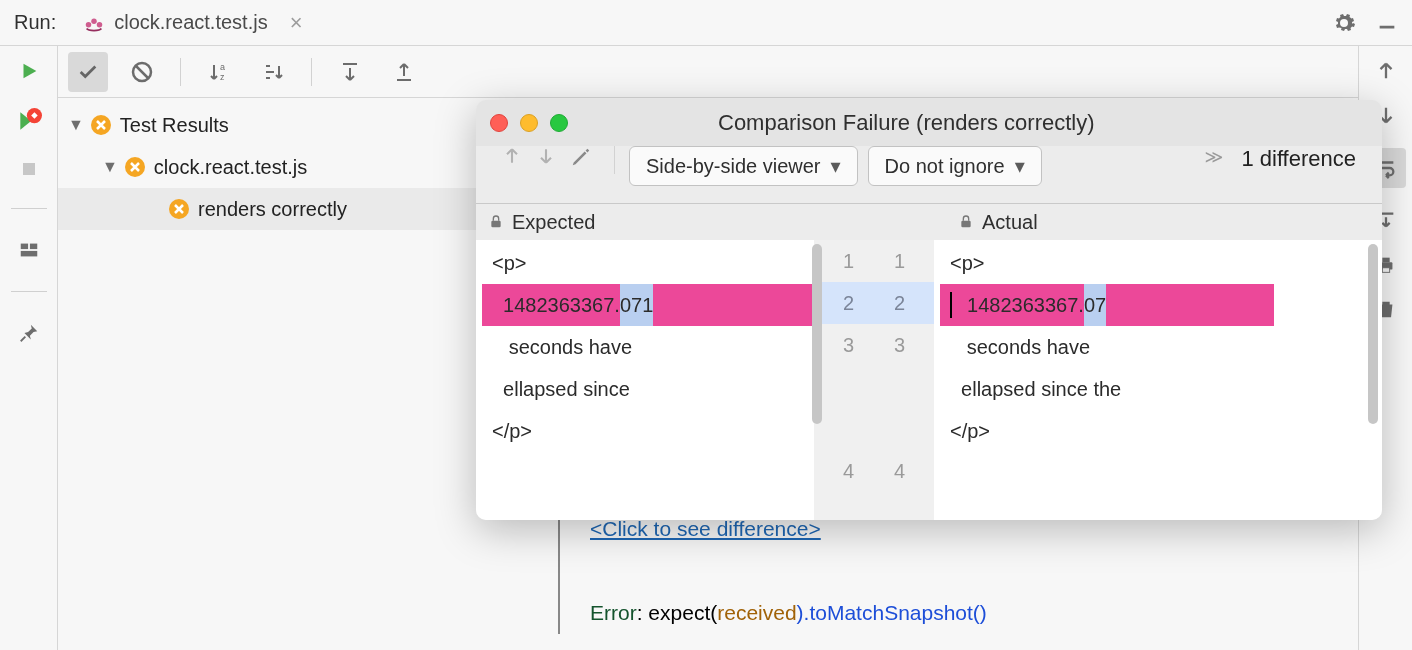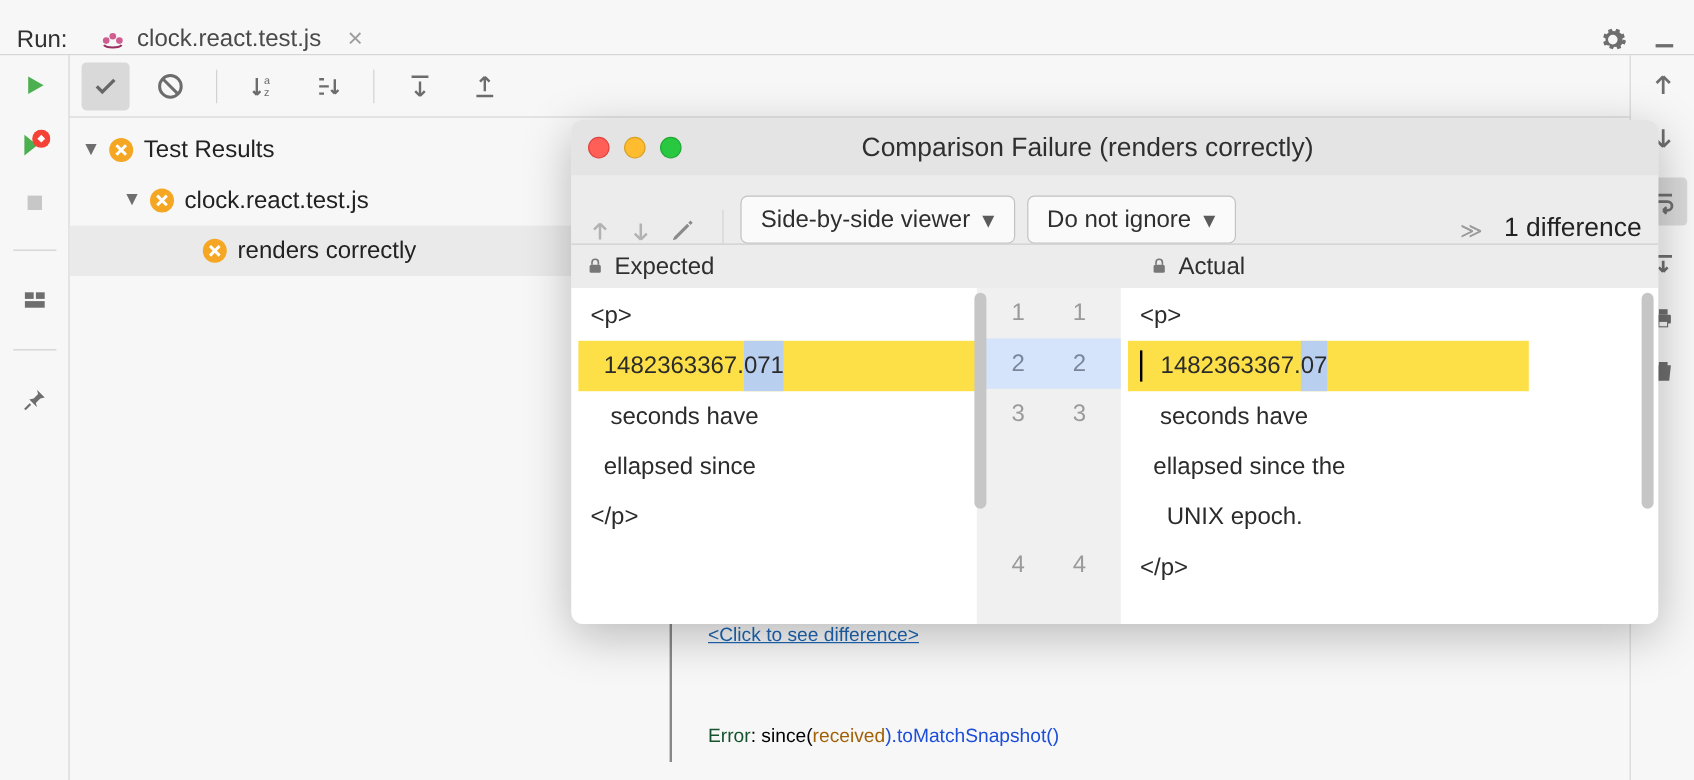--- a/index.html
+++ b/index.html
@@ -1,17 +1,17 @@
 <!DOCTYPE html>
 <html><head>
 <meta charset="utf-8">
 <style>
 *{box-sizing:border-box;margin:0;padding:0;font-family:-apple-system,"Segoe UI",sans-serif}
 html,body{width:1412px;height:650px;background:#f7f7f7;overflow:hidden}
-.row{display:flex;align-items:flex-end}
+.row{display:flex;align-items:center}
 
 
 .header{height:46px;border-bottom:1px solid #d6d6d6;padding:0 14px}
 .run-label{font-size:20px;color:#303030;margin-right:26px}
 .tab{display:flex;align-items:center;gap:8px;font-size:20px;color:#4a4a4a}
 .jest-icon{width:24px;height:24px}
 .close-x{color:#9d9d9d;font-size:22px;margin-left:14px}
 .spacer{flex:1}
 .gear-icon,.min-icon{color:#6e6e6e;margin-left:20px}
 
@@ -28,61 +28,61 @@
 .tb-sep{width:1px;height:28px;background:#d2d2d2;margin:0 4px}
 
 
 .tree{padding-top:6px}
 .tree-row{display:flex;align-items:center;height:42px;font-size:20px;color:#222}
 .tree-row.selected{background:#eaeaea}
 .tree-caret{color:#6e6e6e;margin-right:6px;font-size:16px}
 .tree-icon{margin-right:8px}
 
 
-.console{position:absolute;left:500px;top:420px;border-left:2px solid #888;padding-left:30px;font-family:Menlo,Consolas,monospace;font-size:16px;line-height:42px}
+.console{position:absolute;left:500px;top:420px;border-left:2px solid #888;padding-left:30px;font-family:Menlo,Consolas,monospace;font-size:21px;line-height:42px}
 .console a{color:#1e66b3;text-decoration:underline}
 .err-word{color:#14532d}
 .received{color:#a16207}
 .match{color:#1d4ed8}
 
 
 .rgutter{width:54px;border-left:1px solid #d6d6d6;display:flex;flex-direction:column;align-items:center;padding-top:14px;gap:22px;color:#6e6e6e}
 .rg-active{background:#d9d9d9;border-radius:4px;width:40px;height:40px;display:flex;align-items:center;justify-content:center}
 
 
 .dialog{position:absolute;left:418px;top:54px;width:906px;height:420px;background:#ececec;border-radius:10px;box-shadow:0 10px 40px rgba(0,0,0,.25);display:flex;flex-direction:column;overflow:hidden}
 .titlebar{height:46px;display:flex;align-items:center;padding:0 14px;background:#e4e4e4}
 .traffic{display:flex;gap:12px;margin-right:16px}
 .dot{width:18px;height:18px;border-radius:50%}
 .dot.r{background:#ff5f57;border:1px solid #e0443e}
 .dot.y{background:#febc2e;border:1px solid #dba125}
 .dot.g{background:#28c840;border:1px solid #1faa35}
 .dlg-title{flex:1;text-align:left;padding-left:134px;font-size:22px;color:#2f2f2f}
 
-.dlg-tb{height:58px;display:flex;align-items:flex-end;padding:0 14px;gap:10px;border-bottom:1px solid #c9c9c9;background:#ececec}
+.dlg-tb{height:58px;display:flex;align-items:flex-start;padding:0 26px;gap:10px;border-bottom:1px solid #c9c9c9;background:#ececec}
 .arrows{display:flex;gap:14px;color:#b2b2b2}
 .pencil-icon{color:#8a8a8a;margin:0 8px 0 4px}
 .select{display:flex;align-items:center;gap:10px;height:40px;padding:0 16px;background:#fafafa;border:1px solid #c2c2c2;border-radius:6px;font-size:20px;color:#2f2f2f}
 .sel-caret{color:#5b5b5b}
 .dlg-tb .spacer{flex:1}
 .chevrons{color:#9a9a9a;font-size:18px;margin-right:8px}
 .diff-count{font-size:22px;color:#222}
 
 .dlg-head{display:flex;height:36px;align-items:center;background:#ececec;padding:0 12px}
 .pane-head{display:flex;align-items:center;gap:8px;font-size:20px;color:#2f2f2f}
 .lock-icon{color:#777}
 .pane-head.exp{width:338px}
 .gutter-gap{width:120px}
 .pane-head.act{padding-left:12px}
 
 .diff-body{flex:1;display:flex;background:#fff;position:relative}
 .code-pane{width:338px;font-family:Menlo,Consolas,monospace;font-size:20px;line-height:42px;color:#2b2b2b;padding:2px 0 2px 6px}
 .code-pane.right{width:340px}
 .code-line{white-space:pre;height:42px;display:flex;align-items:center;padding-left:10px}
-.code-line.hl{background:#fde047}
+.code-line.hl{background:#ec4899}
 .code-line.hl .diff-span{background:#b9cff0}
 .cursor{display:inline-block;width:2px;height:26px;background:#000;vertical-align:middle;margin-right:4px}
 .gutter-col{width:120px;background:#f0f0f0;font-family:Menlo,monospace;font-size:20px;color:#9a9a9a;text-align:center}
 .gline{height:42px;display:flex;align-items:center;justify-content:center;gap:40px}
 .gline.hl{background:#d5e4fb;color:#7b8599}
 .scroll-track{position:absolute;right:0;top:0;bottom:0;width:18px}
 .scroll-thumb{position:absolute;right:4px;width:10px;border-radius:5px;background:#c6c6c6}
 .scroll-track.left{left:332px;right:auto}
 
 .ico{display:inline-flex;align-items:center;justify-content:center}
@@ -224,21 +224,21 @@
           </span>
         <span>renders correctly</span>
       </div>
     </div>
 
     <div class="console">
       <div style="color:#888">…</div>
       <a>&lt;Click to see difference&gt;</a>
       <div style="height:42px"></div>
       <div>
-        <span class="err-word">Error</span><span>: since(</span><span class="received">received</span><span class="match">).toMatchSnapshot()</span>
+        <span class="err-word">Error</span><span>: expect(</span><span class="received">received</span><span class="match">).toMatchSnapshot()</span>
       </div>
     </div>
 
     <div class="dialog">
       <div class="titlebar">
         <div class="traffic">
           <div class="dot r"></div>
           <div class="dot y"></div>
           <div class="dot g"></div>
         </div>
@@ -325,21 +325,20 @@
           <div class="gline">
               <span>4</span>
               <span>4</span>
             </div>
         </div>
         <div class="code-pane right">
           <div class="code-line">&lt;p&gt;</div>
           <div class="code-line hl"><span class="cursor"></span><span>  1482363367.</span><span class="diff-span">07</span></div>
           <div class="code-line">   seconds have</div>
           <div class="code-line">  ellapsed since the</div>
-          <div class="code-line">    UNIX epoch.</div>
           <div class="code-line">&lt;/p&gt;</div>
         </div>
         <div class="scroll-track">
             <div class="scroll-thumb" style="top:4px;height:180px"></div>
           </div>
       </div>
     </div>
   </div>
 
   <div class="rgutter">

